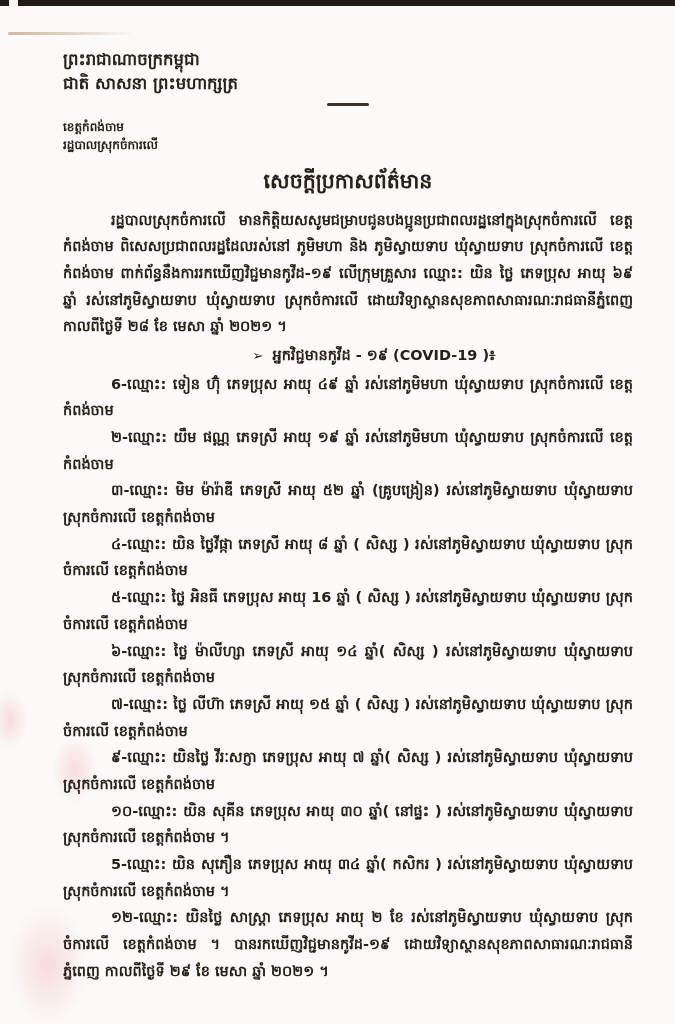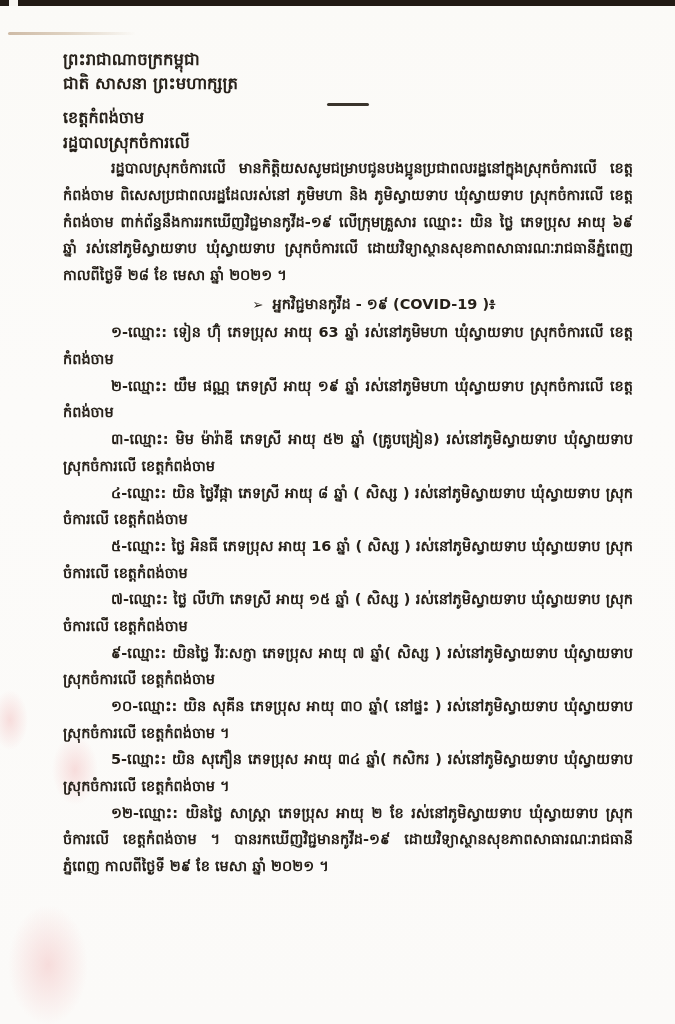--- a/index.html
+++ b/index.html
@@ -58,21 +58,21 @@
     font-weight: 600;
     line-height: 1.84;
   }
   .motto { text-align: left; font-weight: 700; font-size: 16.5px; line-height: 1.45; }
   .divider {
     width: 42px; height: 3px;
     background: #3a342c;
     border-radius: 2px;
     margin: 7px auto 0 auto;
   }
-  .org { font-weight: 700; font-size: 16px; line-height: 1.55; }
+  .org { margin-top: 12px; font-weight: 700; font-size: 12px; line-height: 1.55; }
   .title {
     text-align: center;
     font-size: 20.5px;
     font-weight: 700;
     margin: 8px 0 6px 0;
   }
   .para {
     margin: 0;
     text-align: justify;
   }
@@ -107,32 +107,34 @@
       <div>ព្រះរាជាណាចក្រកម្ពុជា</div>
       <div>ជាតិ សាសនា ព្រះមហាក្សត្រ</div>
       <div class="divider"></div>
     </div>
 
     <div class="org">
       <div>ខេត្តកំពង់ចាម</div>
       <div>រដ្ឋបាលស្រុកចំការលើ</div>
     </div>
 
+    <h1 class="title">សេចក្តីប្រកាសព័ត៌មាន</h1>
 
     <p class="para indent">រដ្ឋបាលស្រុកចំការលើ មានកិត្តិយសសូមជម្រាបជូនបងប្អូនប្រជាពលរដ្ឋនៅក្នុងស្រុកចំការលើ ខេត្តកំពង់ចាម ពិសេសប្រជាពលរដ្ឋដែលរស់នៅ ភូមិមហា និង ភូមិស្វាយទាប ឃុំស្វាយទាប ស្រុកចំការលើ ខេត្តកំពង់ចាម ពាក់ព័ន្ធនឹងការរកឃើញវិជ្ជមានកូវីដ-១៩ លើក្រុមគ្រួសារ ឈ្មោះ: យិន ថ្លៃ ភេទប្រុស អាយុ ៦៩ ឆ្នាំ រស់នៅភូមិស្វាយទាប ឃុំស្វាយទាប ស្រុកចំការលើ ដោយវិទ្យាស្ថានសុខភាពសាធារណៈរាជធានីភ្នំពេញ កាលពីថ្ងៃទី ២៨ ខែ មេសា ឆ្នាំ ២០២១ ។</p>
 
     <div class="section-heading">
       <span class="arrow">➢</span><span>អ្នកវិជ្ជមានកូវីដ - ១៩ (COVID-19 )៖</span>
     </div>
 
-    <p class="para indent">១-ឈ្មោះ: ទៀន ហ៊ុំ ភេទប្រុស អាយុ 63 ឆ្នាំ រស់នៅភូមិមហា ឃុំស្វាយទាប ស្រុកចំការលើ ខេត្តកំពង់ចាម</p>
+    <p class="para indent">6-ឈ្មោះ: ទៀន ហ៊ុំ ភេទប្រុស អាយុ ៤៩ ឆ្នាំ រស់នៅភូមិមហា ឃុំស្វាយទាប ស្រុកចំការលើ ខេត្តកំពង់ចាម</p>
     <p class="para indent">២-ឈ្មោះ: យឹម ផណ្ណ  ភេទស្រី អាយុ ១៩ ឆ្នាំ រស់នៅភូមិមហា ឃុំស្វាយទាប ស្រុកចំការលើ ខេត្តកំពង់ចាម</p>
     <p class="para indent">៣-ឈ្មោះ: មិម ម៉ារ៉ាឌី ភេទស្រី អាយុ ៥២ ឆ្នាំ (គ្រូបង្រៀន) រស់នៅភូមិស្វាយទាប ឃុំស្វាយទាប ស្រុកចំការលើ ខេត្តកំពង់ចាម</p>
     <p class="para indent">៤-ឈ្មោះ: យិន ថ្លៃវីផ្កា ភេទស្រី អាយុ ៨ ឆ្នាំ ( សិស្ស ) រស់នៅភូមិស្វាយទាប ឃុំស្វាយទាប ស្រុកចំការលើ ខេត្តកំពង់ចាម</p>
     <p class="para indent">៥-ឈ្មោះ: ថ្លៃ អិនធី ភេទប្រុស អាយុ 16 ឆ្នាំ ( សិស្ស ) រស់នៅភូមិស្វាយទាប ឃុំស្វាយទាប ស្រុកចំការលើ ខេត្តកំពង់ចាម</p>
+    <p class="para indent">៦-ឈ្មោះ: ថ្លៃ ម៉ាលីហ្សា ភេទស្រី អាយុ ១៤ ឆ្នាំ( សិស្ស ) រស់នៅភូមិស្វាយទាប ឃុំស្វាយទាប ស្រុកចំការលើ ខេត្តកំពង់ចាម</p>
     <p class="para indent">៧-ឈ្មោះ: ថ្លៃ លីហ៊ា ភេទស្រី អាយុ ១៥ ឆ្នាំ ( សិស្ស ) រស់នៅភូមិស្វាយទាប ឃុំស្វាយទាប ស្រុកចំការលើ ខេត្តកំពង់ចាម</p>
     <p class="para indent">៩-ឈ្មោះ: យិនថ្លៃ វីរៈសក្ញា ភេទប្រុស អាយុ ៧ ឆ្នាំ( សិស្ស ) រស់នៅភូមិស្វាយទាប ឃុំស្វាយទាប ស្រុកចំការលើ ខេត្តកំពង់ចាម</p>
     <p class="para indent">១០-ឈ្មោះ: យិន សុគីន ភេទប្រុស អាយុ ៣០ ឆ្នាំ( នៅផ្ទះ ) រស់នៅភូមិស្វាយទាប ឃុំស្វាយទាប ស្រុកចំការលើ ខេត្តកំពង់ចាម ។</p>
     <p class="para indent">5-ឈ្មោះ: យិន សុភឿន ភេទប្រុស អាយុ ៣៤ ឆ្នាំ( កសិករ ) រស់នៅភូមិស្វាយទាប ឃុំស្វាយទាប ស្រុកចំការលើ ខេត្តកំពង់ចាម ។</p>
     <p class="para indent">១២-ឈ្មោះ: យិនថ្លៃ សាស្ត្រា ភេទប្រុស អាយុ ២ ខែ រស់នៅភូមិស្វាយទាប ឃុំស្វាយទាប ស្រុកចំការលើ ខេត្តកំពង់ចាម ។ បានរកឃើញវិជ្ជមានកូវីដ-១៩ ដោយវិទ្យាស្ថានសុខភាពសាធារណៈរាជធានីភ្នំពេញ កាលពីថ្ងៃទី ២៩ ខែ មេសា ឆ្នាំ ២០២១ ។</p>
 
   </div>
 </div>
 
 </body></html>

